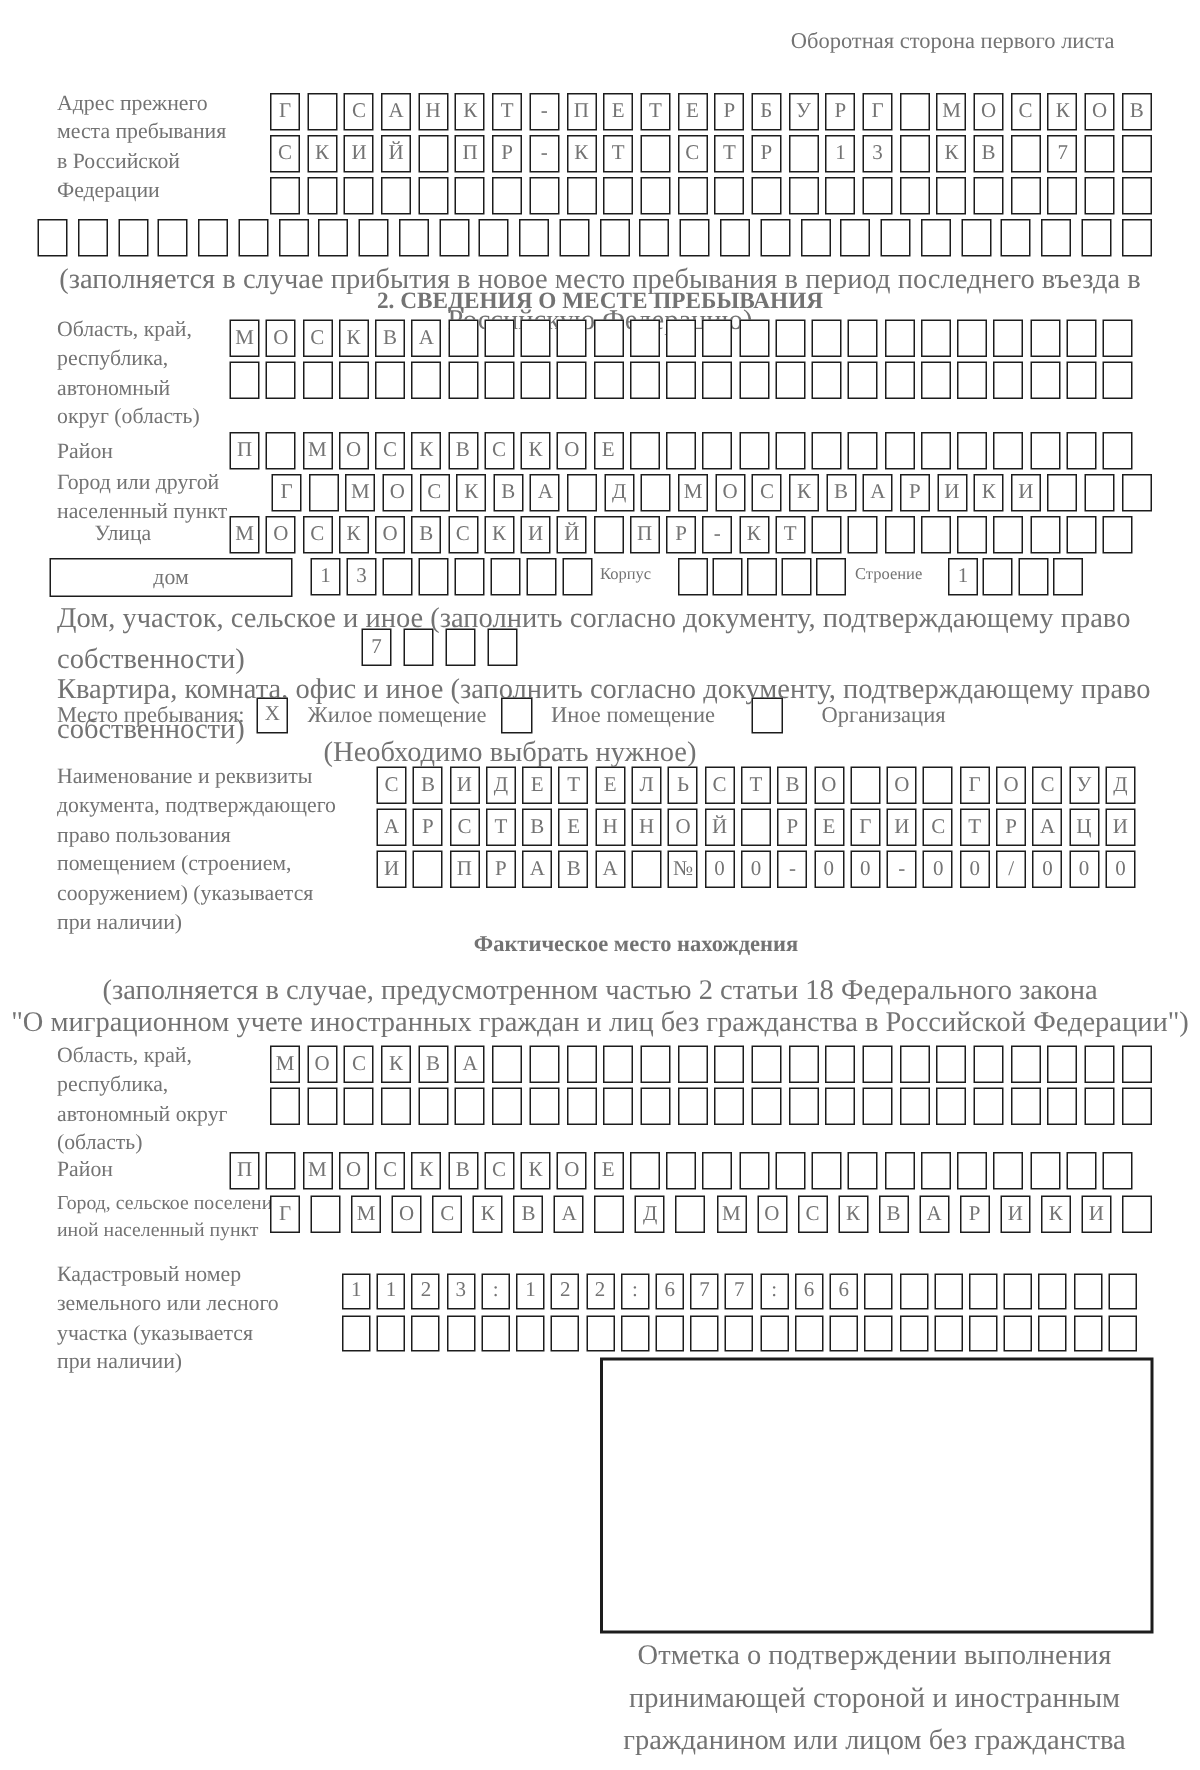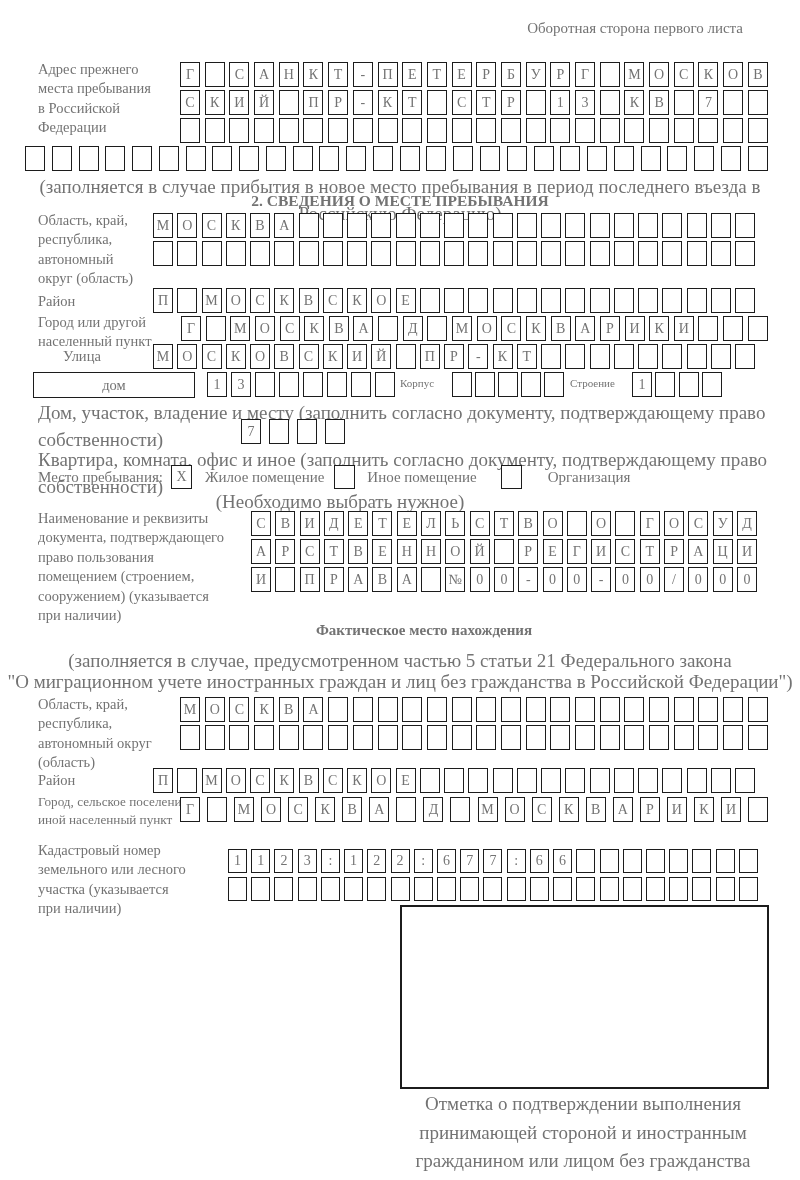--- a/index.html
+++ b/index.html
@@ -316,21 +316,21 @@
       <span class="cell"></span>
       <span class="cell"></span>
     </div>
   <span class="inline-label" style="left:570px;top:377px;">Строение</span>
   <div class="cellrow" style="left:632px;top:372px;width:90px;">
       <span class="cell">1</span>
       <span class="cell"></span>
       <span class="cell"></span>
       <span class="cell"></span>
     </div>
-  <div class="caption" style="left:38px;top:400px;">Дом, участок, владение и месту (заполнить согласно документу, подтверждающему право собственности)</div>
+  <div class="caption" style="left:38px;top:400px;">Дом, участок, сельское и иное (заполнить согласно документу, подтверждающему право собственности)</div>
 
   <div class="cellrow" style="left:241px;top:419px;width:104px;">
       <span class="cell">7</span>
       <span class="cell"></span>
       <span class="cell"></span>
       <span class="cell"></span>
     </div>
   <div class="caption" style="left:38px;top:447px;">Квартира, комната, офис и иное (заполнить согласно документу, подтверждающему право собственности)</div>
 
   <div class="stay-row" style="left:38px;top:464px;height:26px;">
@@ -414,21 +414,21 @@
       <span class="cell">-</span>
       <span class="cell">0</span>
       <span class="cell">0</span>
       <span class="cell">/</span>
       <span class="cell">0</span>
       <span class="cell">0</span>
       <span class="cell">0</span>
     </div>
 
   <div class="sec-title" style="top:622px;font-size:15px;padding-left:24px;">Фактическое место нахождения</div>
-  <div class="caption center" style="left:0;top:648px;width:800px;">(заполняется в случае, предусмотренном частью 5 статьи 21 Федерального закона</div>
+  <div class="caption center" style="left:0;top:648px;width:800px;">(заполняется в случае, предусмотренном частью 2 статьи 18 Федерального закона</div>
   <div class="caption center" style="left:0;top:669px;width:800px;">"О миграционном учете иностранных граждан и лиц без гражданства в Российской Федерации")</div>
 
   <div class="label" style="left:38px;top:695px;">Область, край,
 республика,
 автономный округ
 (область)</div>
   <div class="cellrow" style="left:180px;top:697px;width:588px;">
       <span class="cell">М</span>
       <span class="cell">О</span>
       <span class="cell">С</span>

